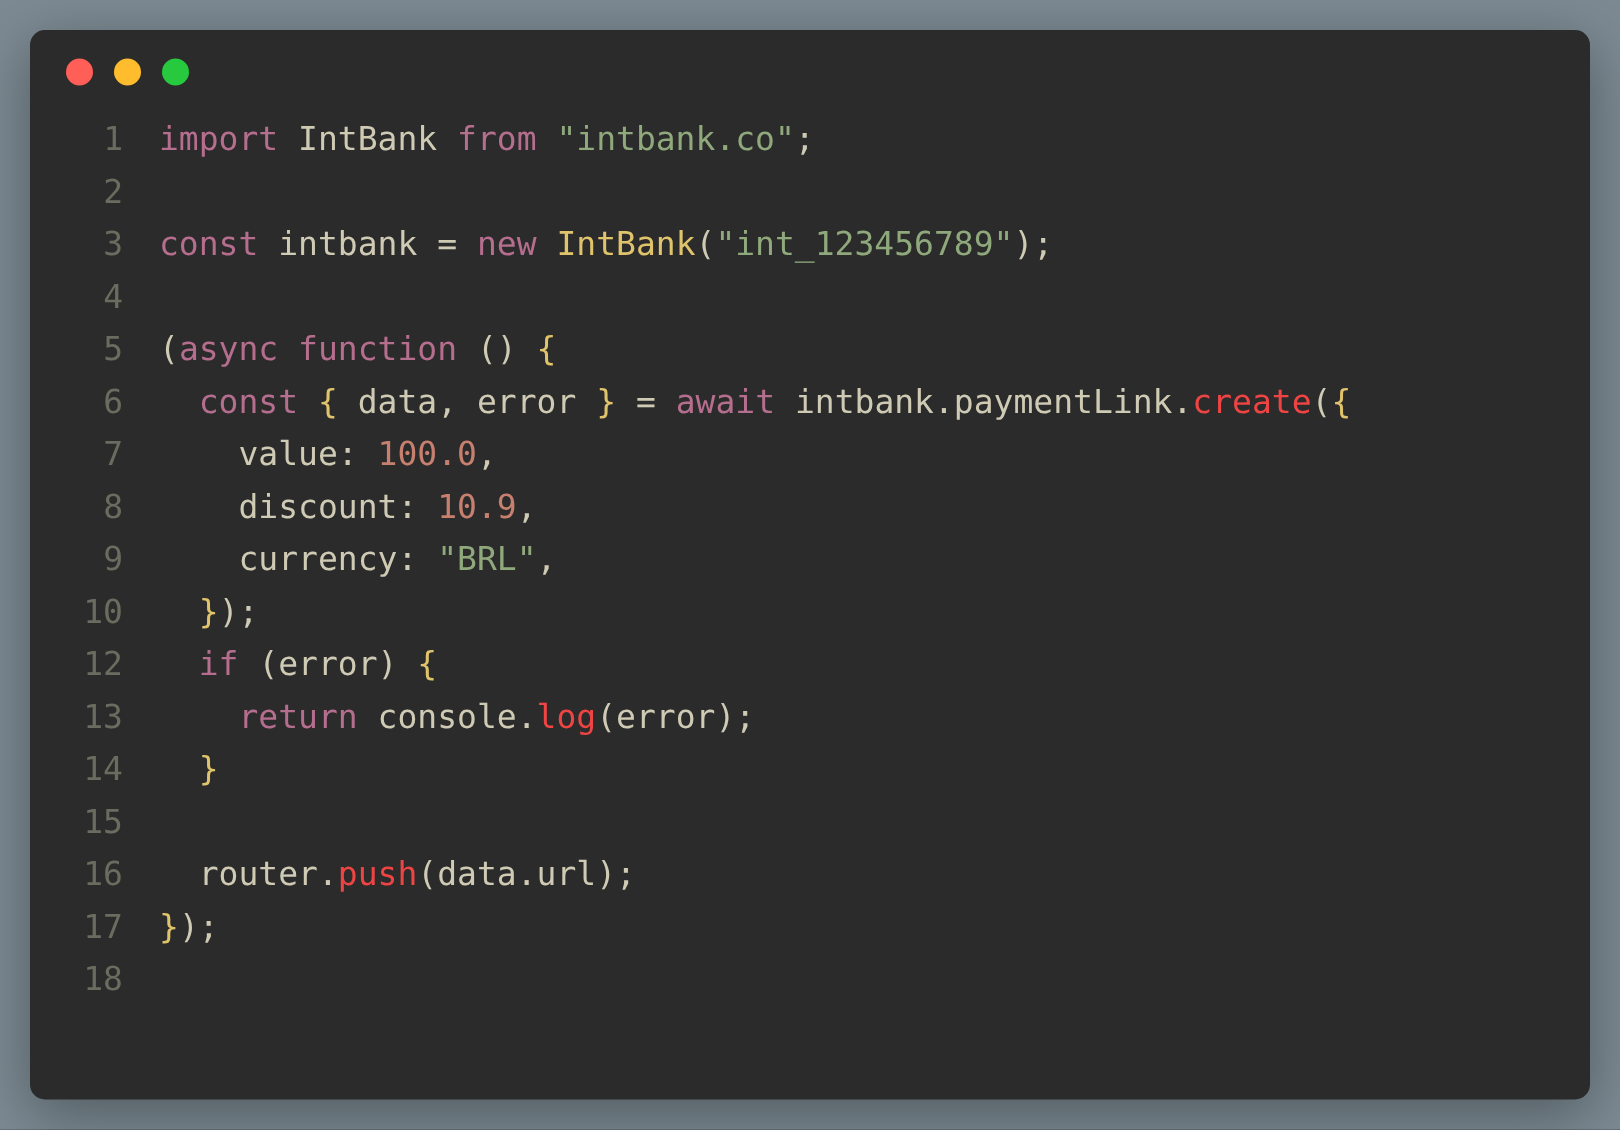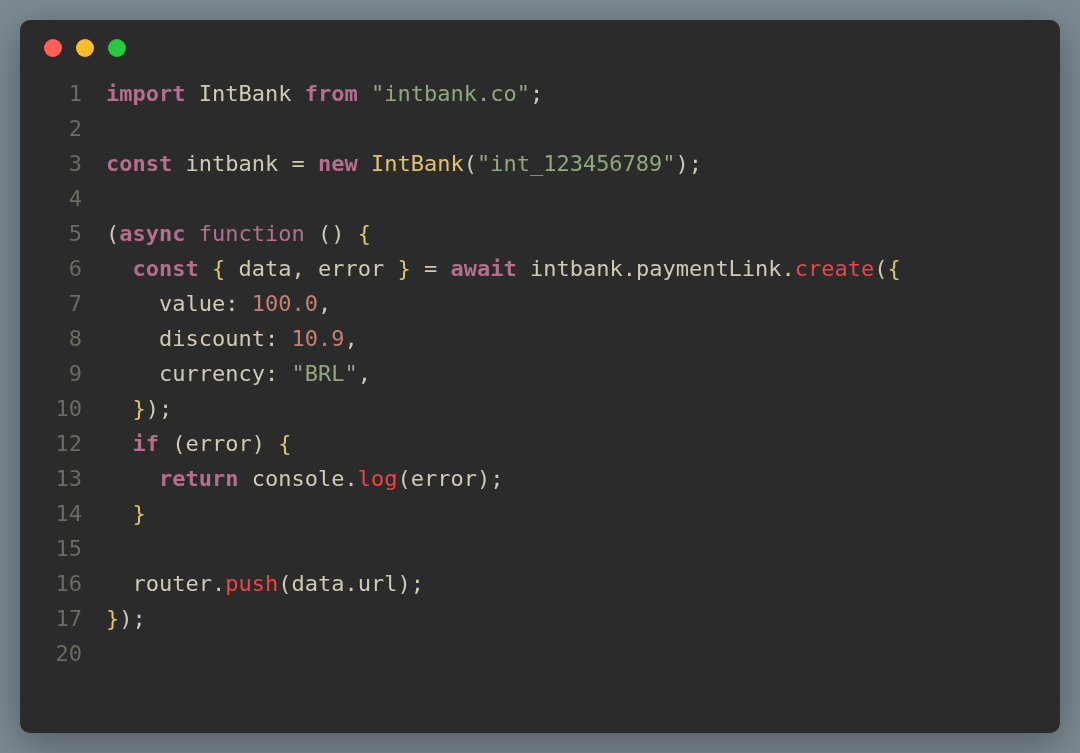--- a/index.html
+++ b/index.html
@@ -15,21 +15,21 @@
   .dot.green{background:#27c93f;}
   .editor{
     font-size:22px;line-height:35px;padding:0 0 0 0;
     display:flex;flex-direction:column;
   }
   .line{display:flex;align-items:baseline;}
   .gutter{
     width:62px;color:#6b6b5f;text-align:right;padding-right:24px;user-select:none;
   }
   .code{white-space:pre;color:#cfcab4;}
-  .kw{color:#b56e8e;font-weight:bold;}           
+  .kw{color:#b56e8e;}           
   .fn-kw{color:#b56e8e;margin-top:45px;}        
   .cls{color:#e0c46c;}          
   .ident{color:#cfcab4;}        
   .str{color:#8fa97c;}          
   .num{color:#c7806f;}          
   .op{color:#cfcab4;}
   .punc{color:#cfcab4;}
   .brace{color:#e0c46c;}
   .method{color:#ef4444;}       
   .prop{color:#cfcab4;}
@@ -122,18 +122,18 @@
       <span class="gutter">16</span>
       <span class="code"><span>  </span><span class="ident">router</span><span class="dot-op">.</span><span class="method">push</span><span class="punc">(</span><span class="ident">data</span><span class="dot-op">.</span><span class="prop">url</span><span class="punc">)</span><span class="punc">;</span></span>
     </div>
 
     <div class="line">
       <span class="gutter">17</span>
       <span class="code"><span class="brace">}</span><span class="punc">)</span><span class="punc">;</span></span>
     </div>
 
     <div class="line">
-      <span class="gutter">20</span>
+      <span class="gutter">18</span>
       <span class="code"> </span>
     </div>
 
   </div>
 </div>
 
 </body></html>

